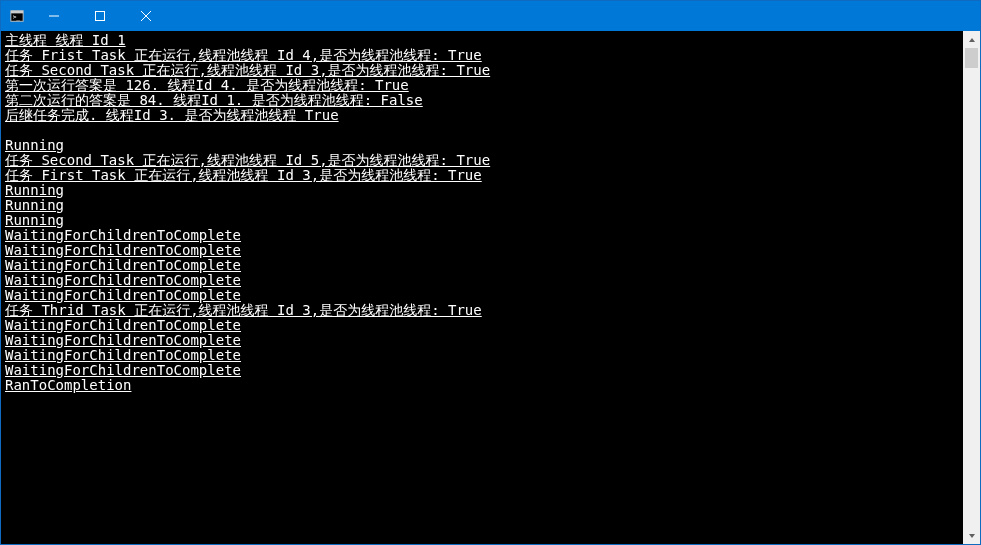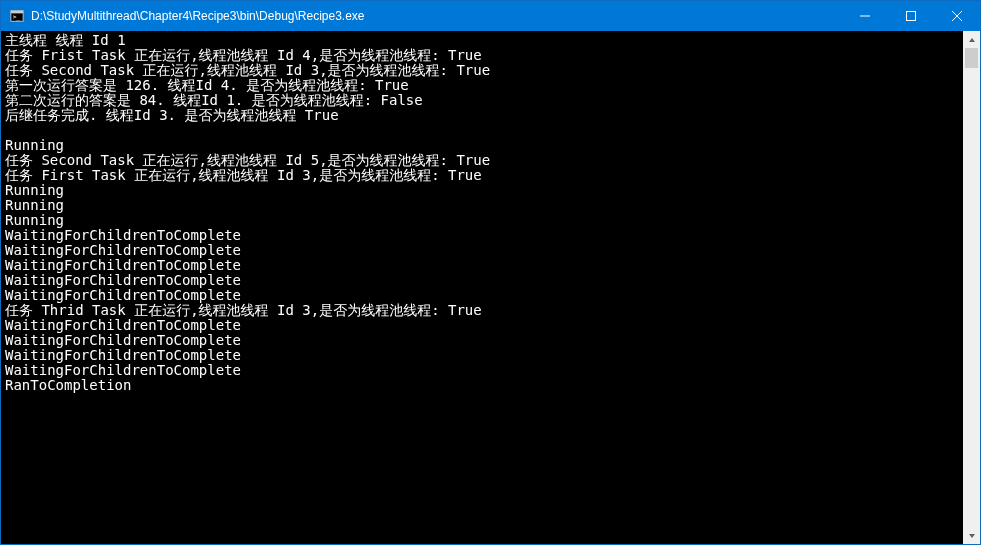--- a/index.html
+++ b/index.html
@@ -75,20 +75,21 @@
     .console-content {
       flex: 1;
       background: #000;
       color: #fff;
       font-family: "NSimSun", "SimSun", "Consolas", monospace;
       font-size: 14px;
       line-height: 15px;
       padding: 2px 4px;
       white-space: pre;
       overflow: hidden;
+      text-decoration: underline;
     }
     .scrollbar {
       width: 17px;
       background: #f0f0f0;
       display: flex;
       flex-direction: column;
     }
     .scroll-btn {
       height: 17px;
       background: #f0f0f0;
@@ -122,21 +123,20 @@
 
 <div class="window">
   <div class="titlebar">
     <span class="titlebar-icon">
       <svg viewBox="0 0 16 16">
         <rect x="1" y="2" width="14" height="12" fill="#000" stroke="#ccc" stroke-width="1"></rect>
         <rect x="1" y="2" width="14" height="3" fill="#ccc"></rect>
         <text x="3" y="11" font-size="7" fill="#fff" font-family="monospace">&gt;_</text>
       </svg>
     </span>
-    <span class="titlebar-title">D:\StudyMultithread\Chapter4\Recipe3\bin\Debug\Recipe3.exe</span>
     <div class="titlebar-buttons">
       <div class="titlebar-btn">
         <svg viewBox="0 0 10 10">
             <line x1="0" y1="5" x2="10" y2="5"></line>
           </svg>
       </div>
       <div class="titlebar-btn">
         <svg viewBox="0 0 10 10">
             <rect x="0.5" y="0.5" width="9" height="9"></rect>
           </svg>

